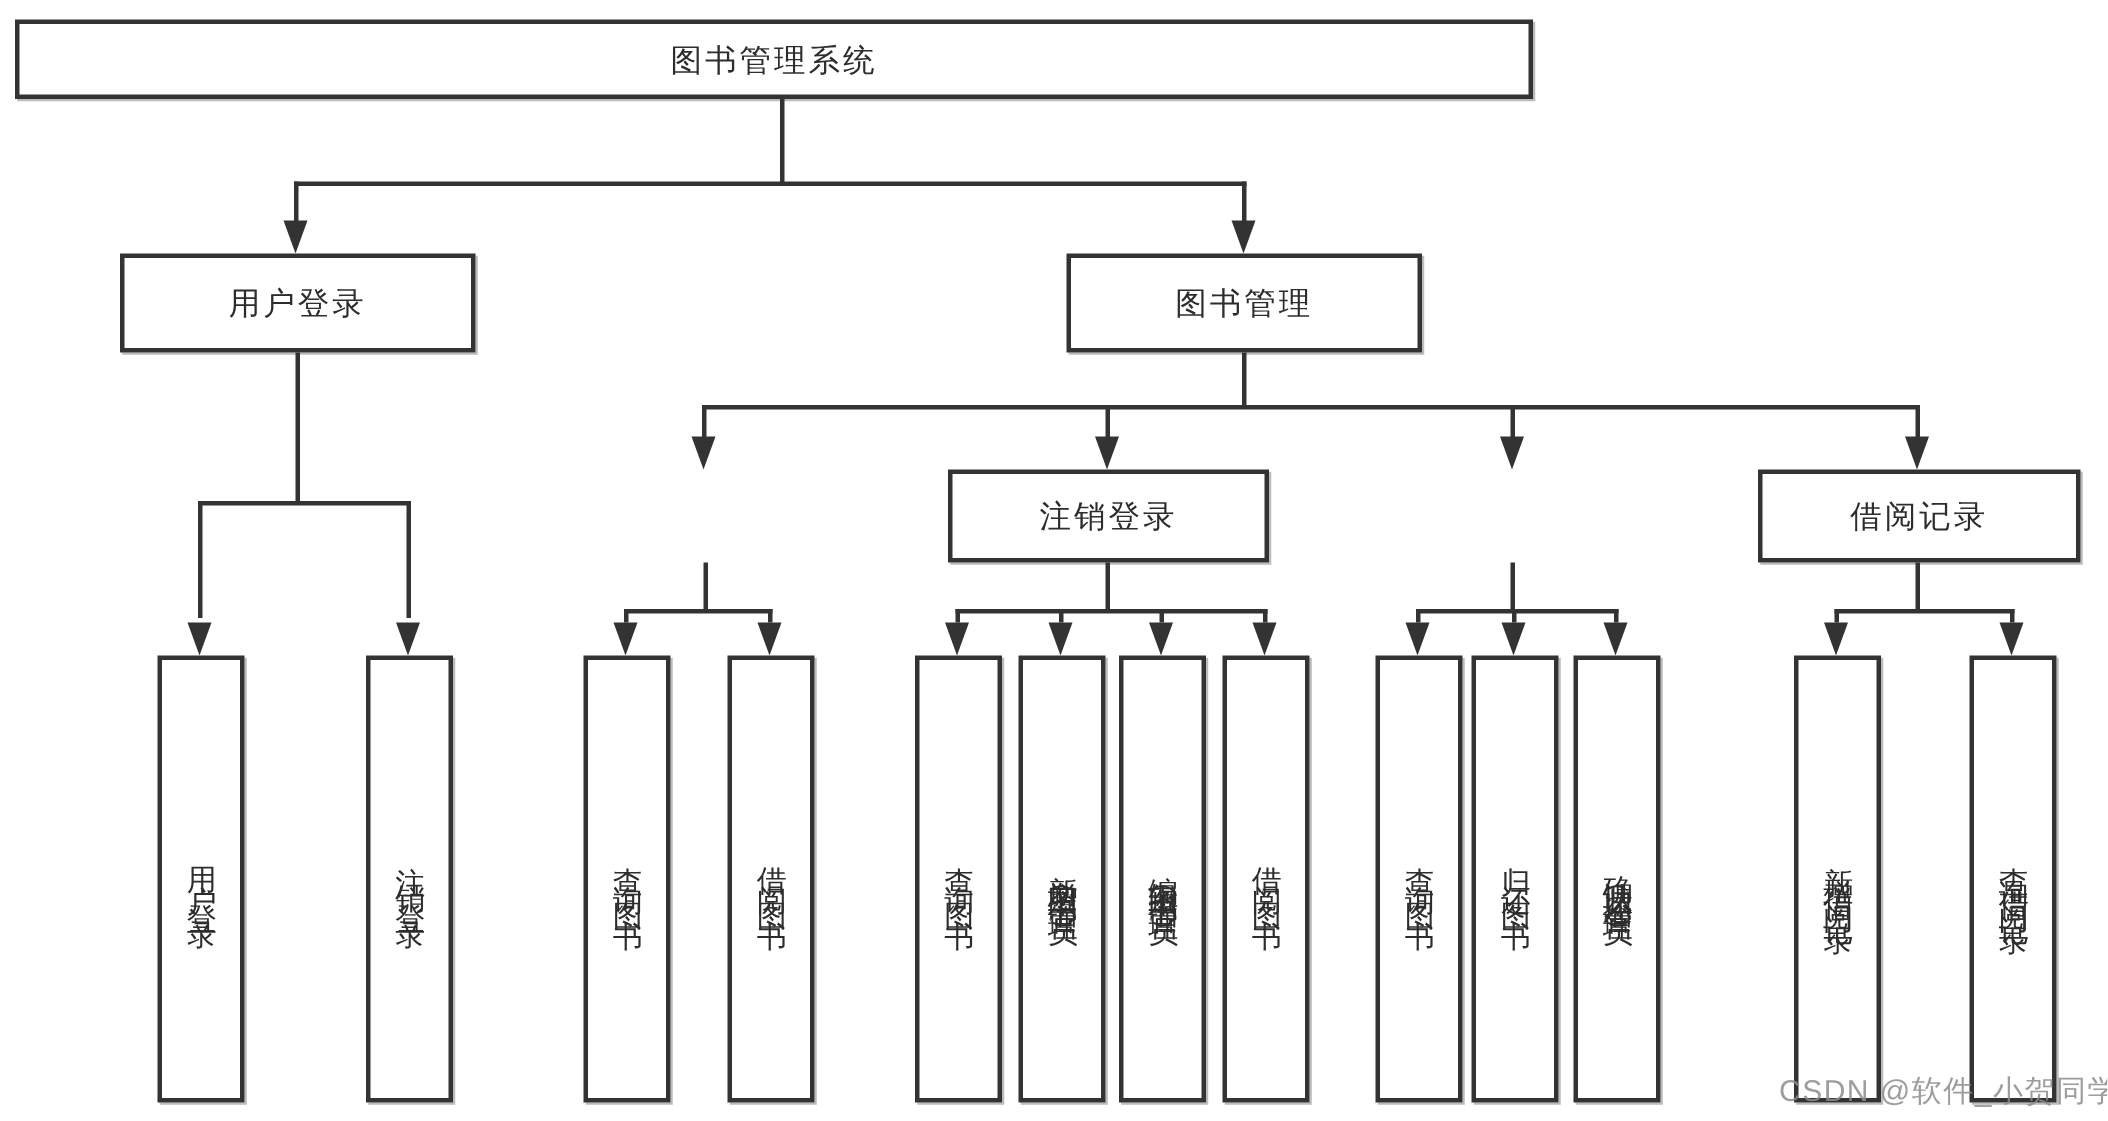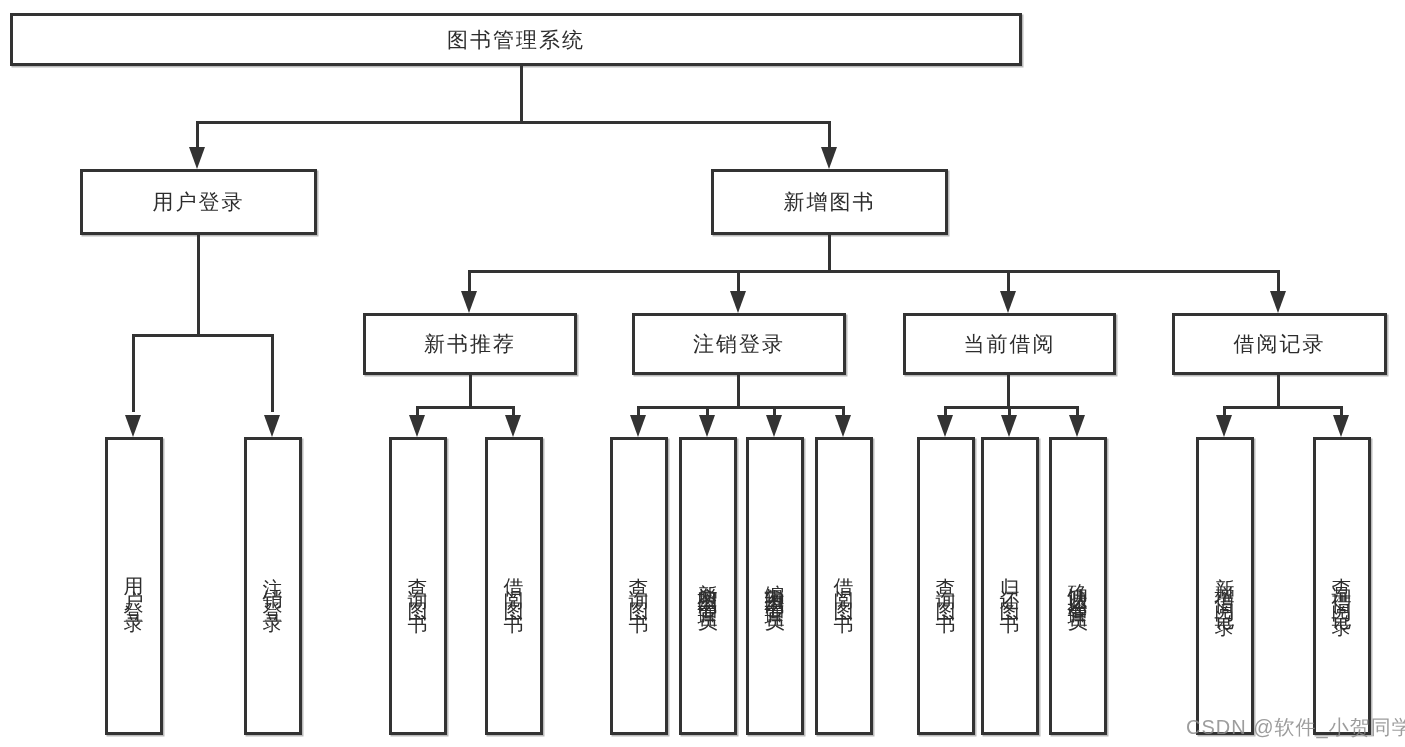--- a/index.html
+++ b/index.html
@@ -71,49 +71,43 @@
   <div class="seg h" style="left:196px;top:121px;width:635px"></div>
   <div class="seg v" style="left:196px;top:121px;height:28px"></div>
   <div class="seg v" style="left:828px;top:121px;height:28px"></div>
   <div class="arrow" style="left:189px;top:147px"></div>
   <div class="arrow" style="left:821px;top:147px"></div>
 
   <div class="box" style="left:80px;top:169px;width:237px;height:66px">
     <span class="lbl">用户登录</span>
   </div>
   <div class="box" style="left:711px;top:169px;width:237px;height:66px">
-    <span class="lbl">新增图书</span>
+    <span class="lbl">图书管理</span>
   </div>
 
   <div class="seg v" style="left:197px;top:235px;height:100px"></div>
   <div class="seg h" style="left:132px;top:334px;width:142px"></div>
   <div class="seg v" style="left:132px;top:334px;height:78px"></div>
   <div class="seg v" style="left:271px;top:334px;height:78px"></div>
   <div class="arrow" style="left:125px;top:415px"></div>
   <div class="arrow" style="left:264px;top:415px"></div>
 
   <div class="seg v" style="left:828px;top:235px;height:36px"></div>
   <div class="seg h" style="left:468px;top:270px;width:812px"></div>
   <div class="seg v" style="left:468px;top:270px;height:23px"></div>
   <div class="seg v" style="left:737px;top:270px;height:23px"></div>
   <div class="seg v" style="left:1007px;top:270px;height:23px"></div>
   <div class="seg v" style="left:1277px;top:270px;height:23px"></div>
   <div class="arrow" style="left:461px;top:291px"></div>
   <div class="arrow" style="left:730px;top:291px"></div>
   <div class="arrow" style="left:1000px;top:291px"></div>
   <div class="arrow" style="left:1270px;top:291px"></div>
 
-  <div class="box" style="left:363px;top:313px;width:214px;height:62px">
-    <span class="lbl">新书推荐</span>
-  </div>
   <div class="box" style="left:632px;top:313px;width:214px;height:62px">
     <span class="lbl">注销登录</span>
-  </div>
-  <div class="box" style="left:903px;top:313px;width:213px;height:62px">
-    <span class="lbl">当前借阅</span>
   </div>
   <div class="box" style="left:1172px;top:313px;width:215px;height:62px">
     <span class="lbl">借阅记录</span>
   </div>
 
   <div class="seg v" style="left:469px;top:375px;height:33px"></div>
   <div class="seg h" style="left:416px;top:406px;width:99px"></div>
   <div class="seg v" style="left:416px;top:406px;height:9px"></div>
   <div class="seg v" style="left:512px;top:406px;height:9px"></div>
   <div class="arrow" style="left:409px;top:415px"></div>

